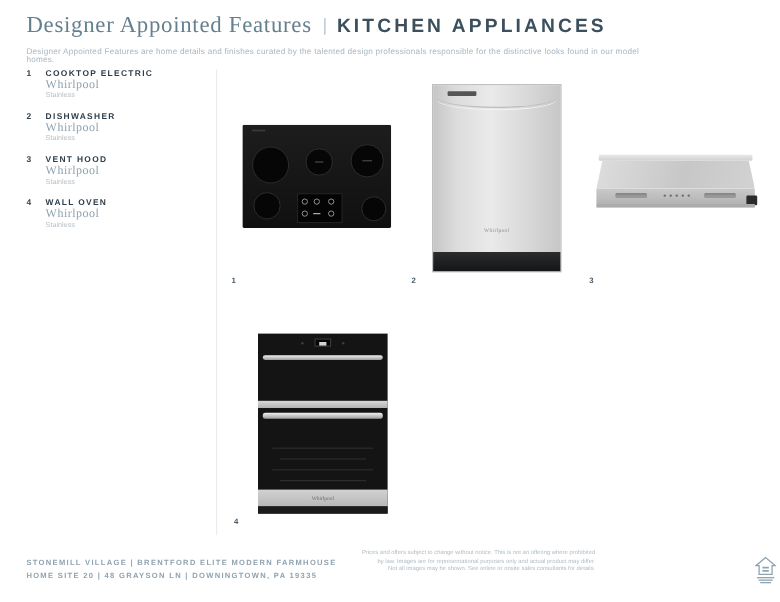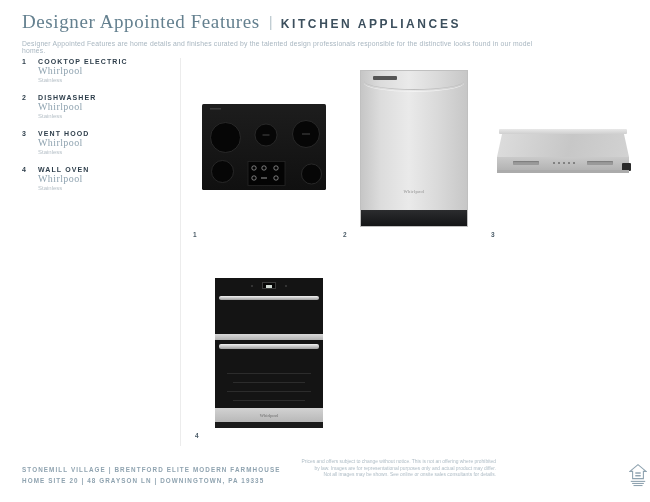--- a/index.html
+++ b/index.html
@@ -6,21 +6,21 @@
   html,body { width:650px; height:502px; background:#ffffff; overflow:hidden;
               font-family:"Liberation Sans", sans-serif; }
   .page { position:relative; width:536px; height:502px; background:#fff; }
 
   
   .header { position:absolute; left:22px; top:11px; }
   .title-row { display:flex; align-items:baseline; white-space:nowrap; }
   .title-serif { font-family:"Liberation Serif", serif; font-size:19px; font-weight:400;
                  color:#64808f; letter-spacing:.6px; }
   .title-sep { color:#bcc9d0; font-size:15px; font-weight:300; margin:0 8px 0 9px; position:relative; top:-1px; }
-  .title-cat { font-size:12px; font-weight:700; letter-spacing:2.6px; color:#3c4f5d; }
+  .title-cat { font-size:16px; font-weight:700; letter-spacing:2.6px; color:#3c4f5d; }
   .subtitle { position:absolute; left:22px; top:40px; font-size:6.8px; color:#a8b6c0; letter-spacing:.2px; }
 
   
   .feature-list { position:absolute; left:22px; top:58px; list-style:none; }
   .feature { margin-bottom:10px; }
   .feature-head { display:flex; }
   .feature-num { width:16px; font-size:7px; font-weight:700; color:#2e3e4b; }
   .feature-name { font-size:7px; font-weight:700; letter-spacing:1.1px; color:#2e3e4b; }
   .feature-sub { padding-left:16px; }
   .feature-brand { font-family:"Liberation Serif", serif; font-size:10px; color:#8fa3b0; letter-spacing:.4px; line-height:11px; }

